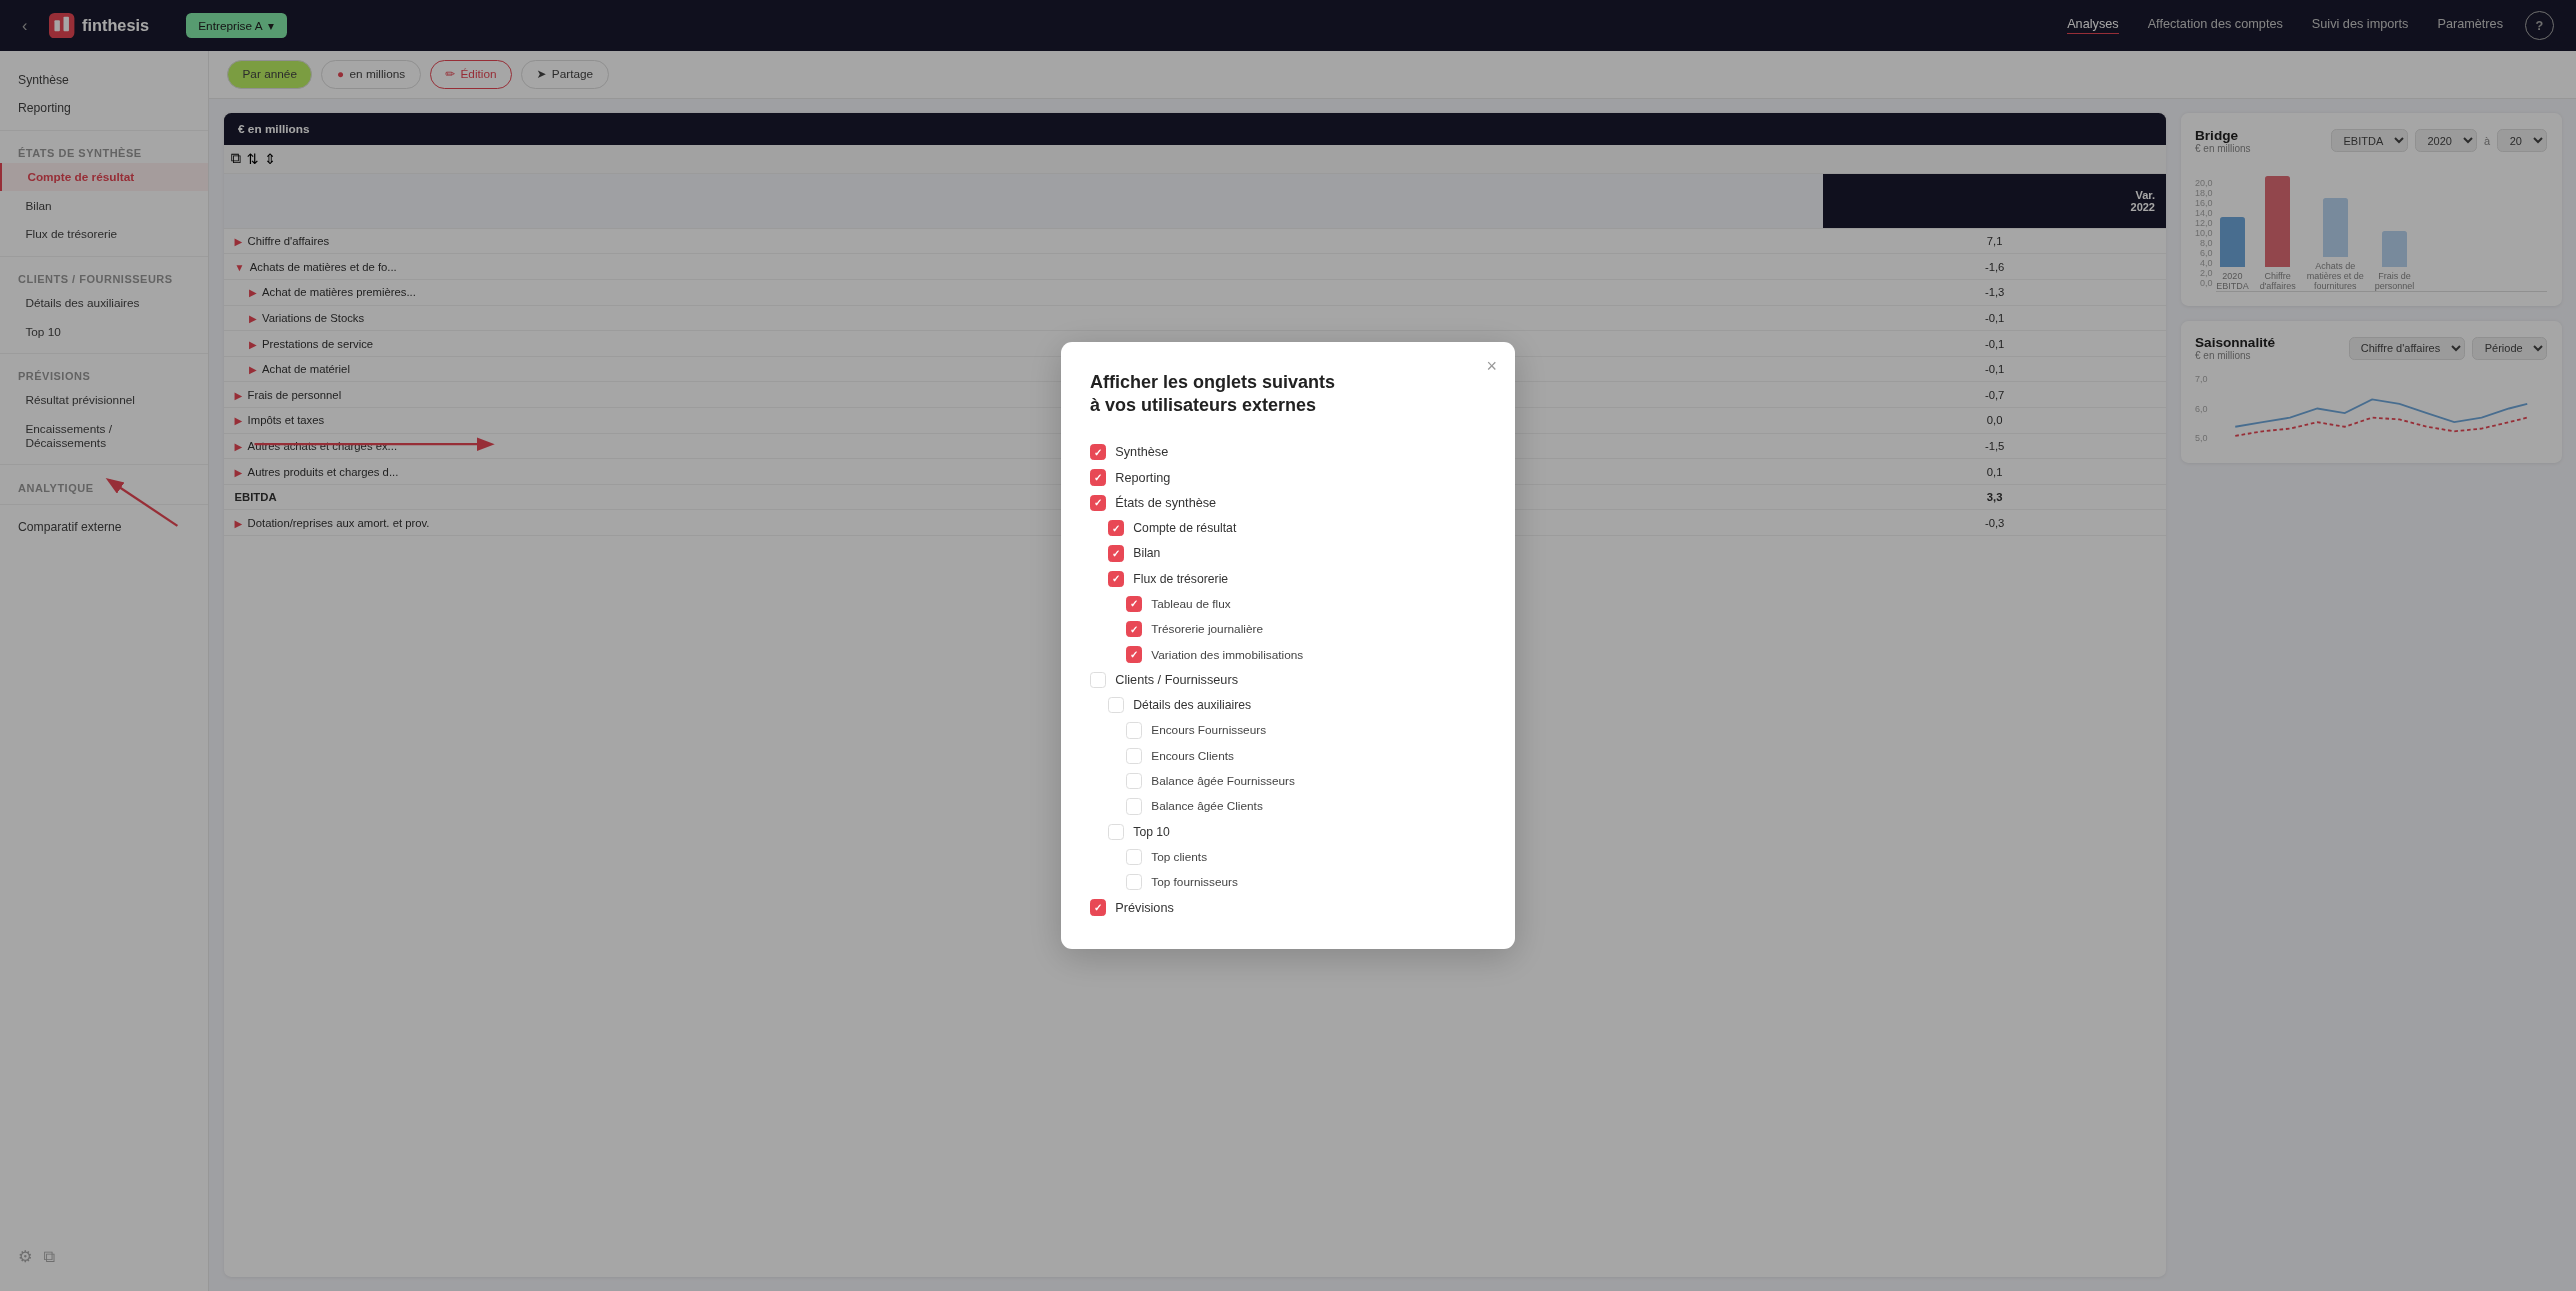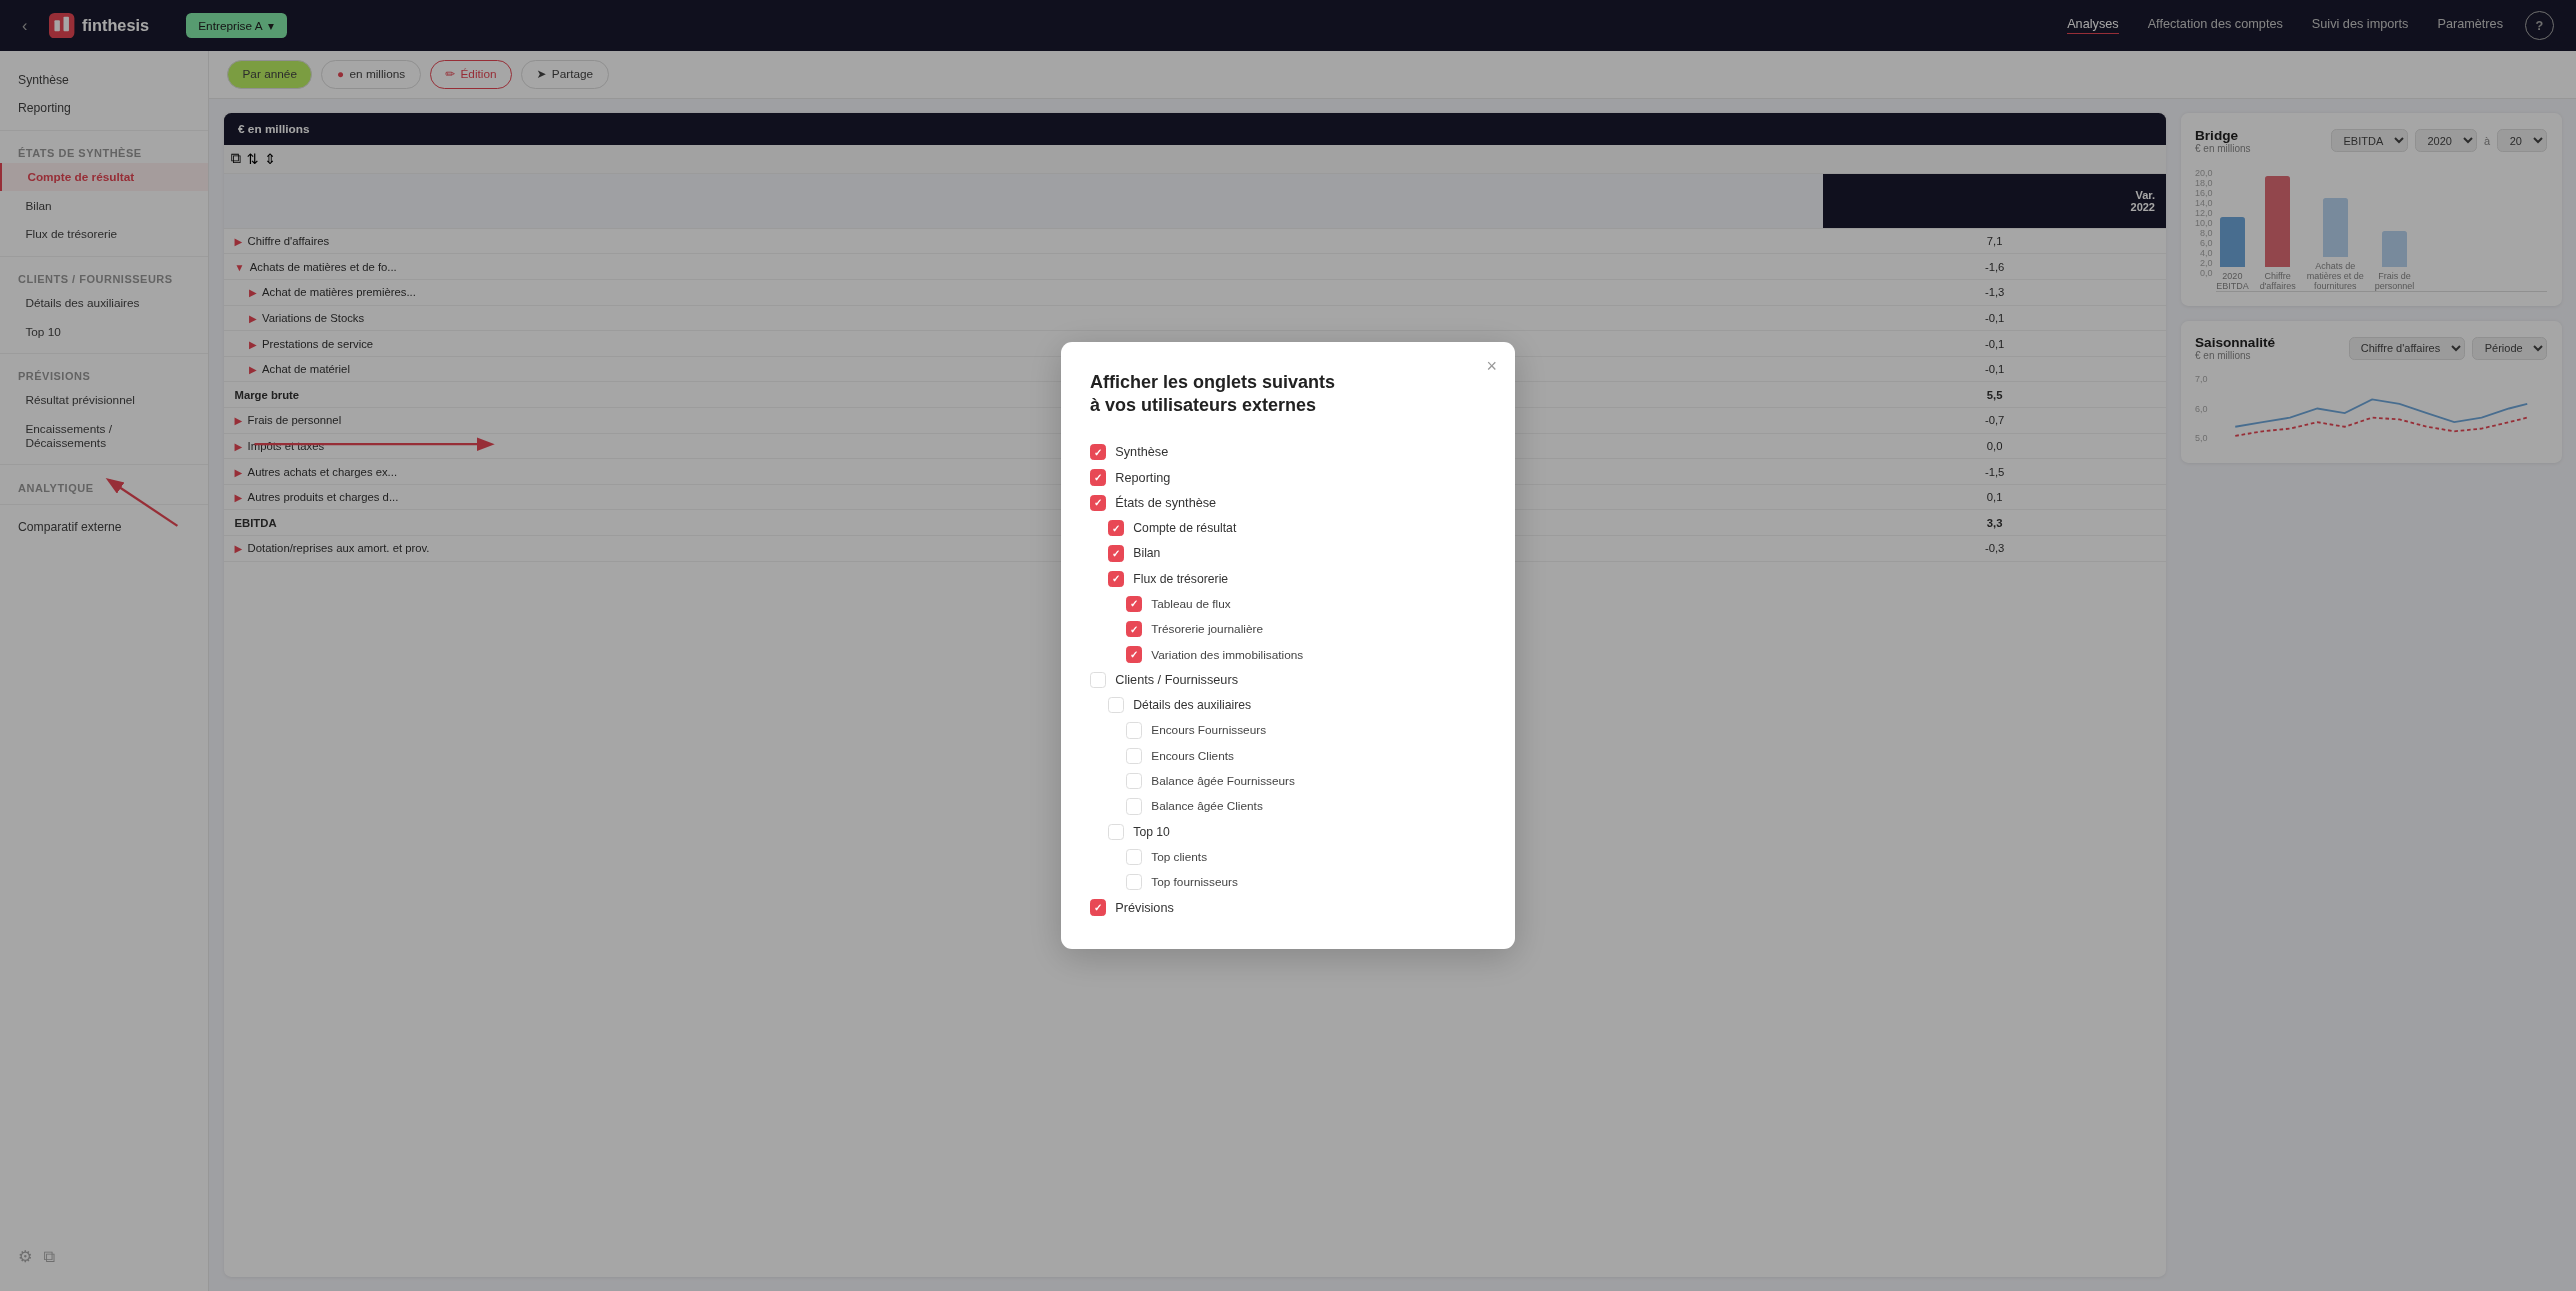--- a/index.html
+++ b/index.html
@@ -88,21 +88,21 @@
     .panel-title { font-size: 13.6px; font-weight: 700; color: #222; }
     .panel-subtitle { font-size: 10px; color: #888; }
     .panel-select { border: 0.9px solid #ddd; border-radius: 5.4px; padding: 3.6px 7.3px; font-size: 11px; color: #444; cursor: pointer; }
     .bar-group { display: flex; flex-direction: column; align-items: center; gap: 3.6px; }
     .bar-label { font-size: 9px; color: #888; text-align: center; }
     .bars { display: flex; gap: 3.6px; align-items: flex-end; }
     .bar { width: 25.4px; border-radius: 2.7px 2.7px 0 0; }
     .bar.blue { background: #6fa8dc; }
     .bar.red { background: #e06c75; }
     .bar.light-blue { background: #b8d4f0; }
-    .y-axis { display: flex; flex-direction: column; justify-content: flex-start; height: 127px; padding: 3.6px 0; }
+    .y-axis { display: flex; flex-direction: column; justify-content: flex-end; height: 127px; padding: 3.6px 0; }
     .y-label { font-size: 9px; color: #aaa; text-align: right; }
 
     
     .modal-overlay {
       position: fixed; inset: 0; background: rgba(0,0,0,0.35);
       display: flex; align-items: center; justify-content: center; z-index: 1000;
     }
     .modal {
       background: #fff; border-radius: 11px; width: 454px; max-height: 80vh;
       overflow-y: auto; box-shadow: 0 7.3px 36px rgba(0,0,0,0.2); padding: 29px;
@@ -236,24 +236,20 @@
               <td style="padding-left:25.4px;"><span class="expand-btn">▶</span>Variations de Stocks</td>
               <td>-0,1</td>
             </tr>
             <tr>
               <td style="padding-left:25.4px;"><span class="expand-btn">▶</span>Prestations de service</td>
               <td>-0,1</td>
             </tr>
             <tr>
               <td style="padding-left:25.4px;"><span class="expand-btn">▶</span>Achat de matériel</td>
               <td>-0,1</td>
-            </tr>
-            <tr class="bold">
-              <td>Marge brute</td>
-              <td>5,5</td>
             </tr>
             <tr>
               <td><span class="expand-btn">▶</span>Frais de personnel</td>
               <td>-0,7</td>
             </tr>
             <tr>
               <td><span class="expand-btn">▶</span>Impôts et taxes</td>
               <td>0,0</td>
             </tr>
             <tr>

